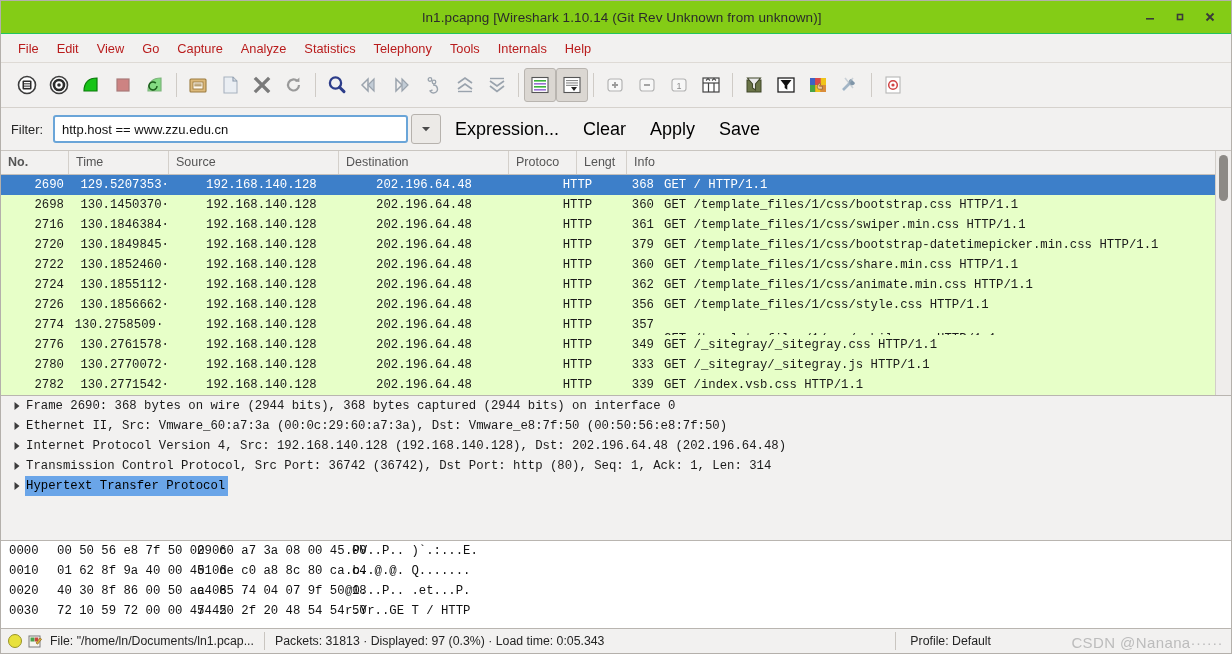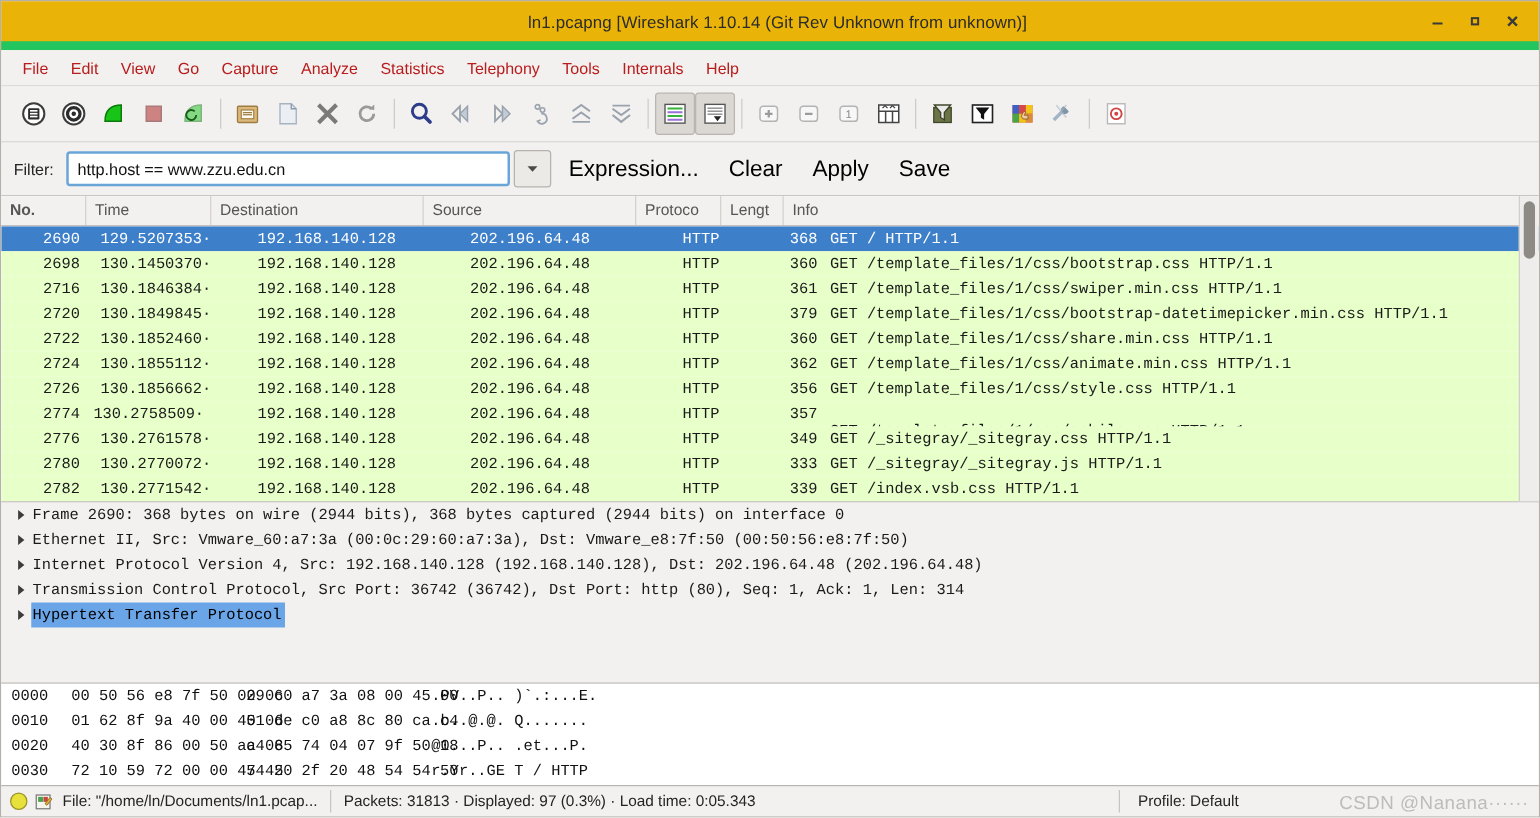--- a/index.html
+++ b/index.html
@@ -8,23 +8,23 @@
     width:1232px;height:654px;overflow:hidden;
     background:#f0efee;
     font-family:"Liberation Sans","DejaVu Sans",sans-serif;
     font-size:12.5px;color:#1a1a1a;
     -webkit-font-smoothing:antialiased;
   }
   .app{width:1232px;height:654px;display:flex;flex-direction:column;position:relative;
        border:1px solid #b4b0ab;box-sizing:border-box;background:#f2f1f0;}
 
   
-  .titlebar{height:32px;flex:0 0 32px;background:#eab308;
+  .titlebar{height:32px;flex:0 0 32px;background:#84cc16;
     display:flex;align-items:center;justify-content:center;position:relative;
-    border-bottom:7px solid #22c55e;padding-left:12px;}
+    border-bottom:1px solid #22c55e;padding-left:12px;}
   .titlebar .title{font-size:13.5px;color:#2b2b2b;font-weight:normal;letter-spacing:.1px;}
   .winbtns{position:absolute;right:6px;top:0;height:32px;display:flex;align-items:center;gap:0px;}
   .winbtn{width:30px;height:30px;display:flex;align-items:center;justify-content:center;
     color:#3a3a3a;font-size:13px;cursor:default;}
   .winbtn svg{display:block;}
 
   
   .menubar{height:28px;flex:0 0 28px;display:flex;align-items:center;padding:0 8px;
      background:#f2f1f0;border-bottom:1px solid #dedad5;}
   .menuitem{padding:4px 9px;font-size:12.8px;color:#b91c1c;cursor:default;border-radius:2px;}
@@ -57,21 +57,21 @@
      line-height:23px;overflow:hidden;white-space:nowrap;}
   .plbody{flex:1;overflow:hidden;font-family:"Liberation Mono","DejaVu Sans Mono",monospace;
      font-size:12.3px;}
   .prow{display:flex;height:20px;line-height:20px;background:#e7ffc8;white-space:nowrap;}
   .prow.sel{background:#3d7fc9;color:#fff;}
   .prow .c{box-sizing:border-box;overflow:hidden;white-space:nowrap;}
   .c-no{text-align:right;padding-right:5px;}
   .c-time{text-align:right;padding-right:0px;}
   .c-src{padding-left:5px;margin-left:32px;}
   .c-dst{padding-left:5px;}
-  .c-proto{padding-left:5px;}
+  .c-proto{padding-left:5px;text-align:center;}
   .c-len{text-align:right;padding-right:5px;}
   .c-info{padding-left:5px;}
 
   
   .vscroll{position:absolute;right:0;top:0;bottom:0;width:15px;background:#efedeb;
      border-left:1px solid #d2cec9;}
   .vthumb{position:absolute;left:3px;width:9px;border-radius:5px;background:#8d8a86;}
 
   
   .detail{flex:0 0 144px;background:#f2f1f0;position:relative;overflow:hidden;
@@ -375,22 +375,22 @@
     <div class="fbtn">Expression...</div>
     <div class="fbtn">Clear</div>
     <div class="fbtn">Apply</div>
     <div class="fbtn">Save</div>
   </div>
 
   <div class="packetlist">
     <div class="plhead" id="pl-head">
         <div class="hc" style="width: 68px; flex: 0 0 68px; font-weight: bold;">No.</div>
         <div class="hc" style="width: 100px; flex: 0 0 100px;">Time</div>
+        <div class="hc" style="width: 170px; flex: 0 0 170px;">Source</div>
         <div class="hc" style="width: 170px; flex: 0 0 170px;">Destination</div>
-        <div class="hc" style="width: 170px; flex: 0 0 170px;">Source</div>
         <div class="hc" style="width: 68px; flex: 0 0 68px;">Protoco</div>
         <div class="hc" style="width: 50px; flex: 0 0 50px;">Lengt</div>
         <div class="hc" style="width: 590px; flex: 0 0 590px;">Info</div>
       </div>
     <div class="plbody" id="pl-body">
         <div class="prow sel">
           <div class="c c-no" style="width: 68px; flex: 0 0 68px;">2690</div>
           <div class="c c-time" style="width: 100px; flex: 0 0 100px;">129.5207353·</div>
           <div class="c c-src" style="width: 170px; flex: 0 0 170px;">192.168.140.128</div>
           <div class="c c-dst" style="width: 170px; flex: 0 0 170px;">202.196.64.48</div>

